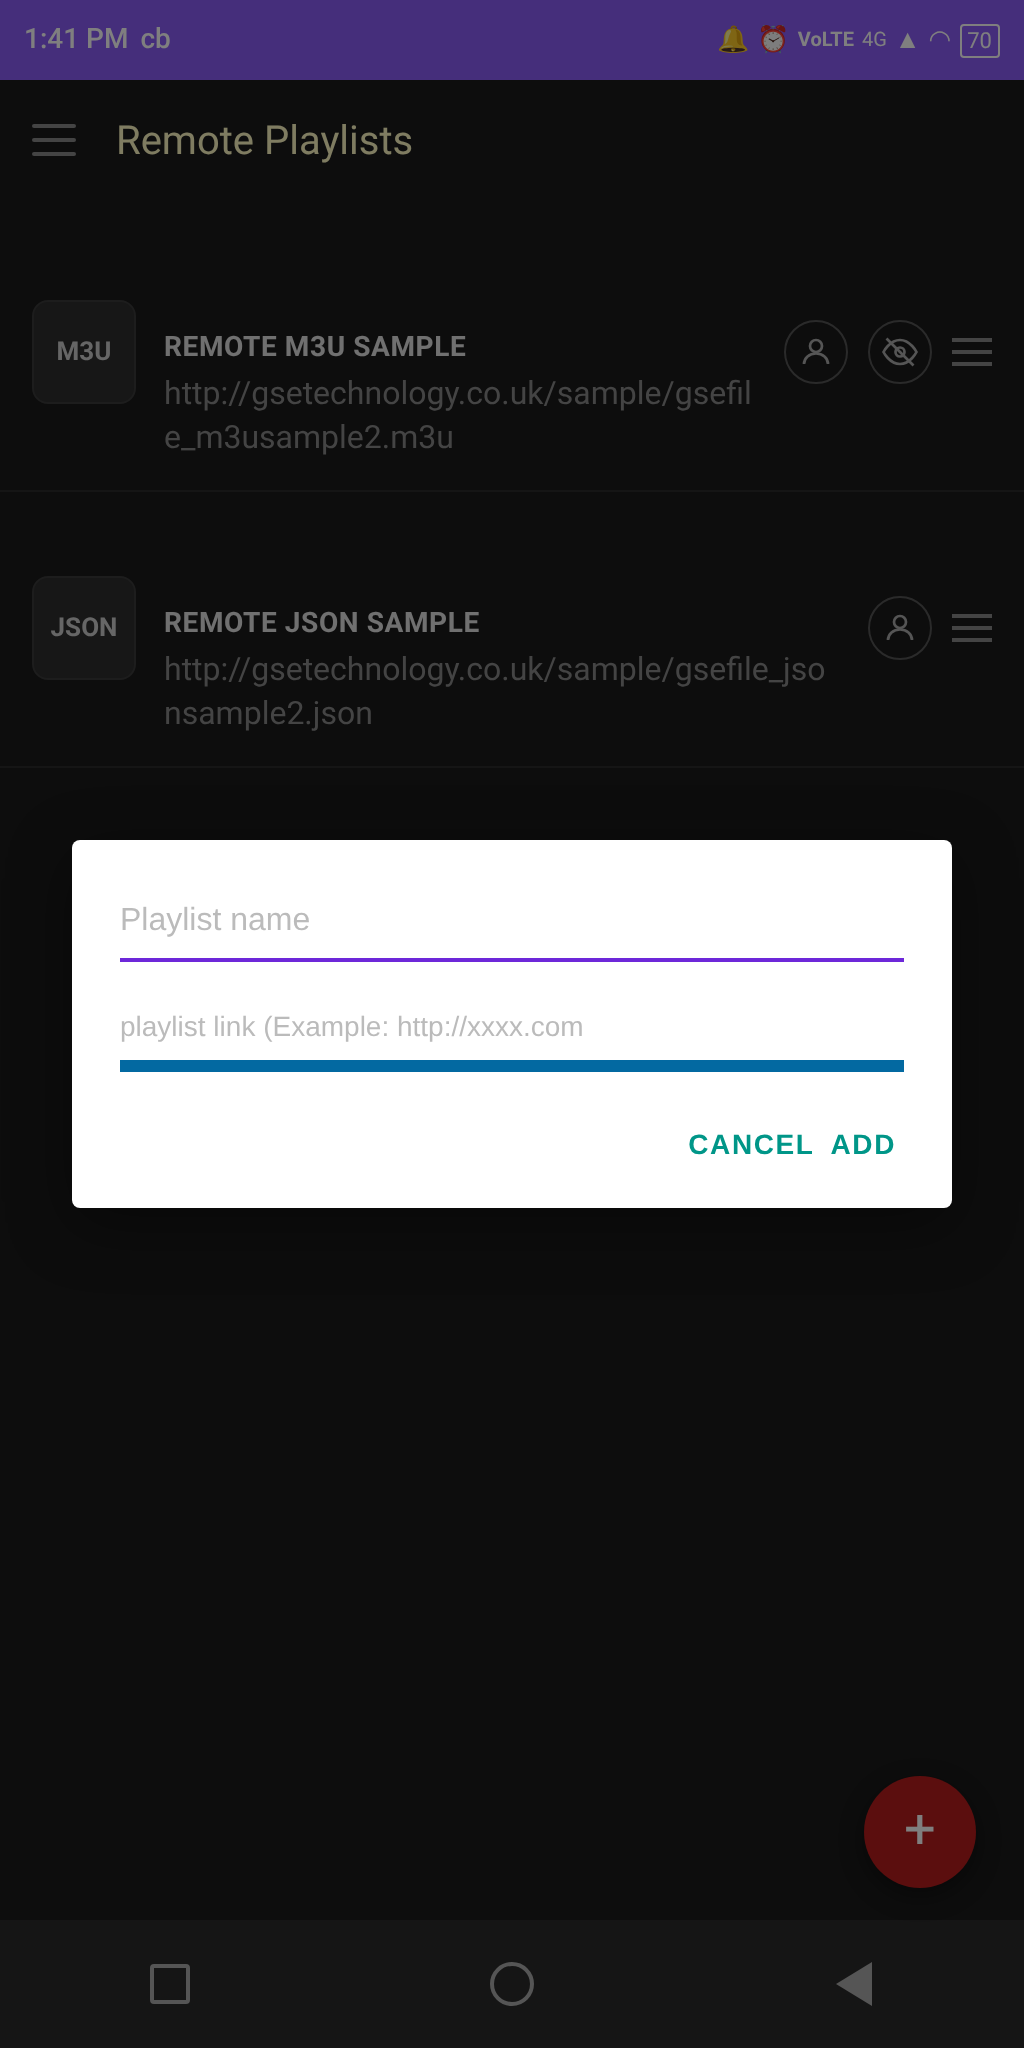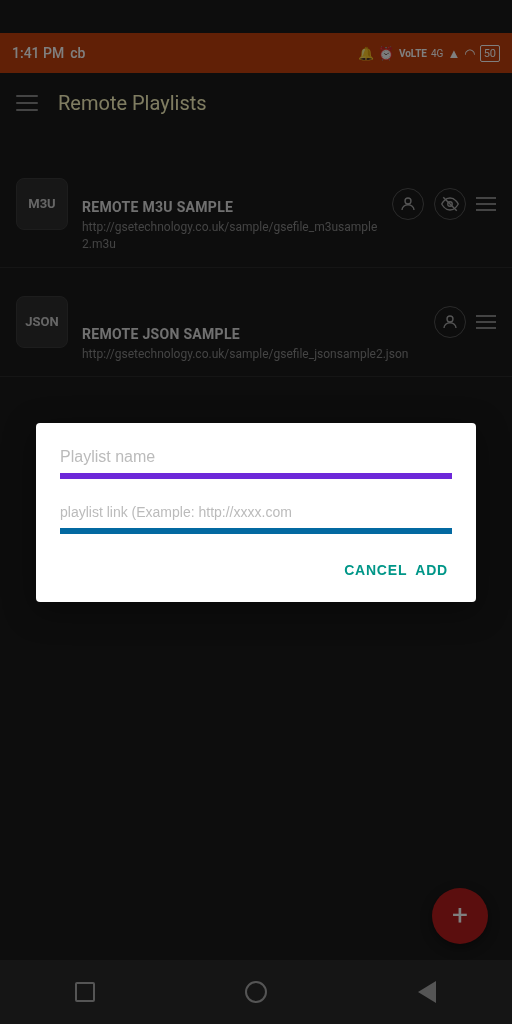--- a/index.html
+++ b/index.html
@@ -10,26 +10,25 @@
       background: #1a1a1a;
       font-family: 'Roboto', Arial, sans-serif;
       overflow: hidden;
       position: relative;
     }
 
     
     .status-bar {
       width: 100%;
       height: 40px;
-      background: #c2410c;
+      background: #8b5cf6;
       display: flex;
       align-items: center;
       justify-content: space-between;
       padding: 0 12px;
-      margin-top: 33px;
     }
     .status-left {
       display: flex;
       align-items: center;
       gap: 6px;
       color: #fff;
       font-size: 14px;
       font-weight: 500;
     }
     .status-right {
@@ -106,21 +105,21 @@
     }
     .playlist-name {
       color: #e0e0e0;
       font-size: 14px;
       font-weight: 700;
       letter-spacing: 0.3px;
       margin-bottom: 4px;
     }
     .playlist-url {
       color: #888;
-      font-size: 12px;
+      font-size: 16px;
       word-break: break-all;
       line-height: 1.4;
     }
     .playlist-actions {
       display: flex;
       align-items: center;
       gap: 10px;
       flex-shrink: 0;
     }
     .action-icon {
@@ -170,23 +169,23 @@
       padding: 24px 24px 16px 24px;
       box-shadow: 0 8px 32px rgba(0,0,0,0.4);
     }
     .dialog-field {
       margin-bottom: 20px;
       position: relative;
     }
     .dialog-input {
       width: 100%;
       border: none;
-      border-bottom: 6px solid #6d28d9;
+      border-bottom: 2px solid #6d28d9;
       outline: none;
-      font-size: 12px;
+      font-size: 20px;
       color: #333;
       padding: 4px 0 8px 0;
       background: transparent;
       font-family: Arial, sans-serif;
     }
     .dialog-input::placeholder {
       color: #bbb;
       font-size: 16px;
     }
     .dialog-input-link {
@@ -293,21 +292,21 @@
     <span>1:41 PM</span>
     <span>cb</span>
   </div>
   <div class="status-right">
     <span class="status-icon">🔔</span>
     <span class="status-icon">⏰</span>
     <span class="status-icon" style="font-size:10px;font-weight:700;color:#fff">VoLTE</span>
     <span class="status-icon" style="font-size:10px;font-weight:400">4G</span>
     <span style="color:#fff;font-size:13px">▲</span>
     <span style="color:#fff;font-size:13px">◠</span>
-    <span style="color:#fff;font-size:11px;border:1.5px solid #fff;padding:1px 3px;border-radius:2px">50</span>
+    <span style="color:#fff;font-size:11px;border:1.5px solid #fff;padding:1px 3px;border-radius:2px">70</span>
   </div>
 </div>
 
 <div class="app-bar">
   <div class="hamburger-icon">
     <span></span>
     <span></span>
     <span></span>
   </div>
   <span class="app-title">Remote Playlists</span>

